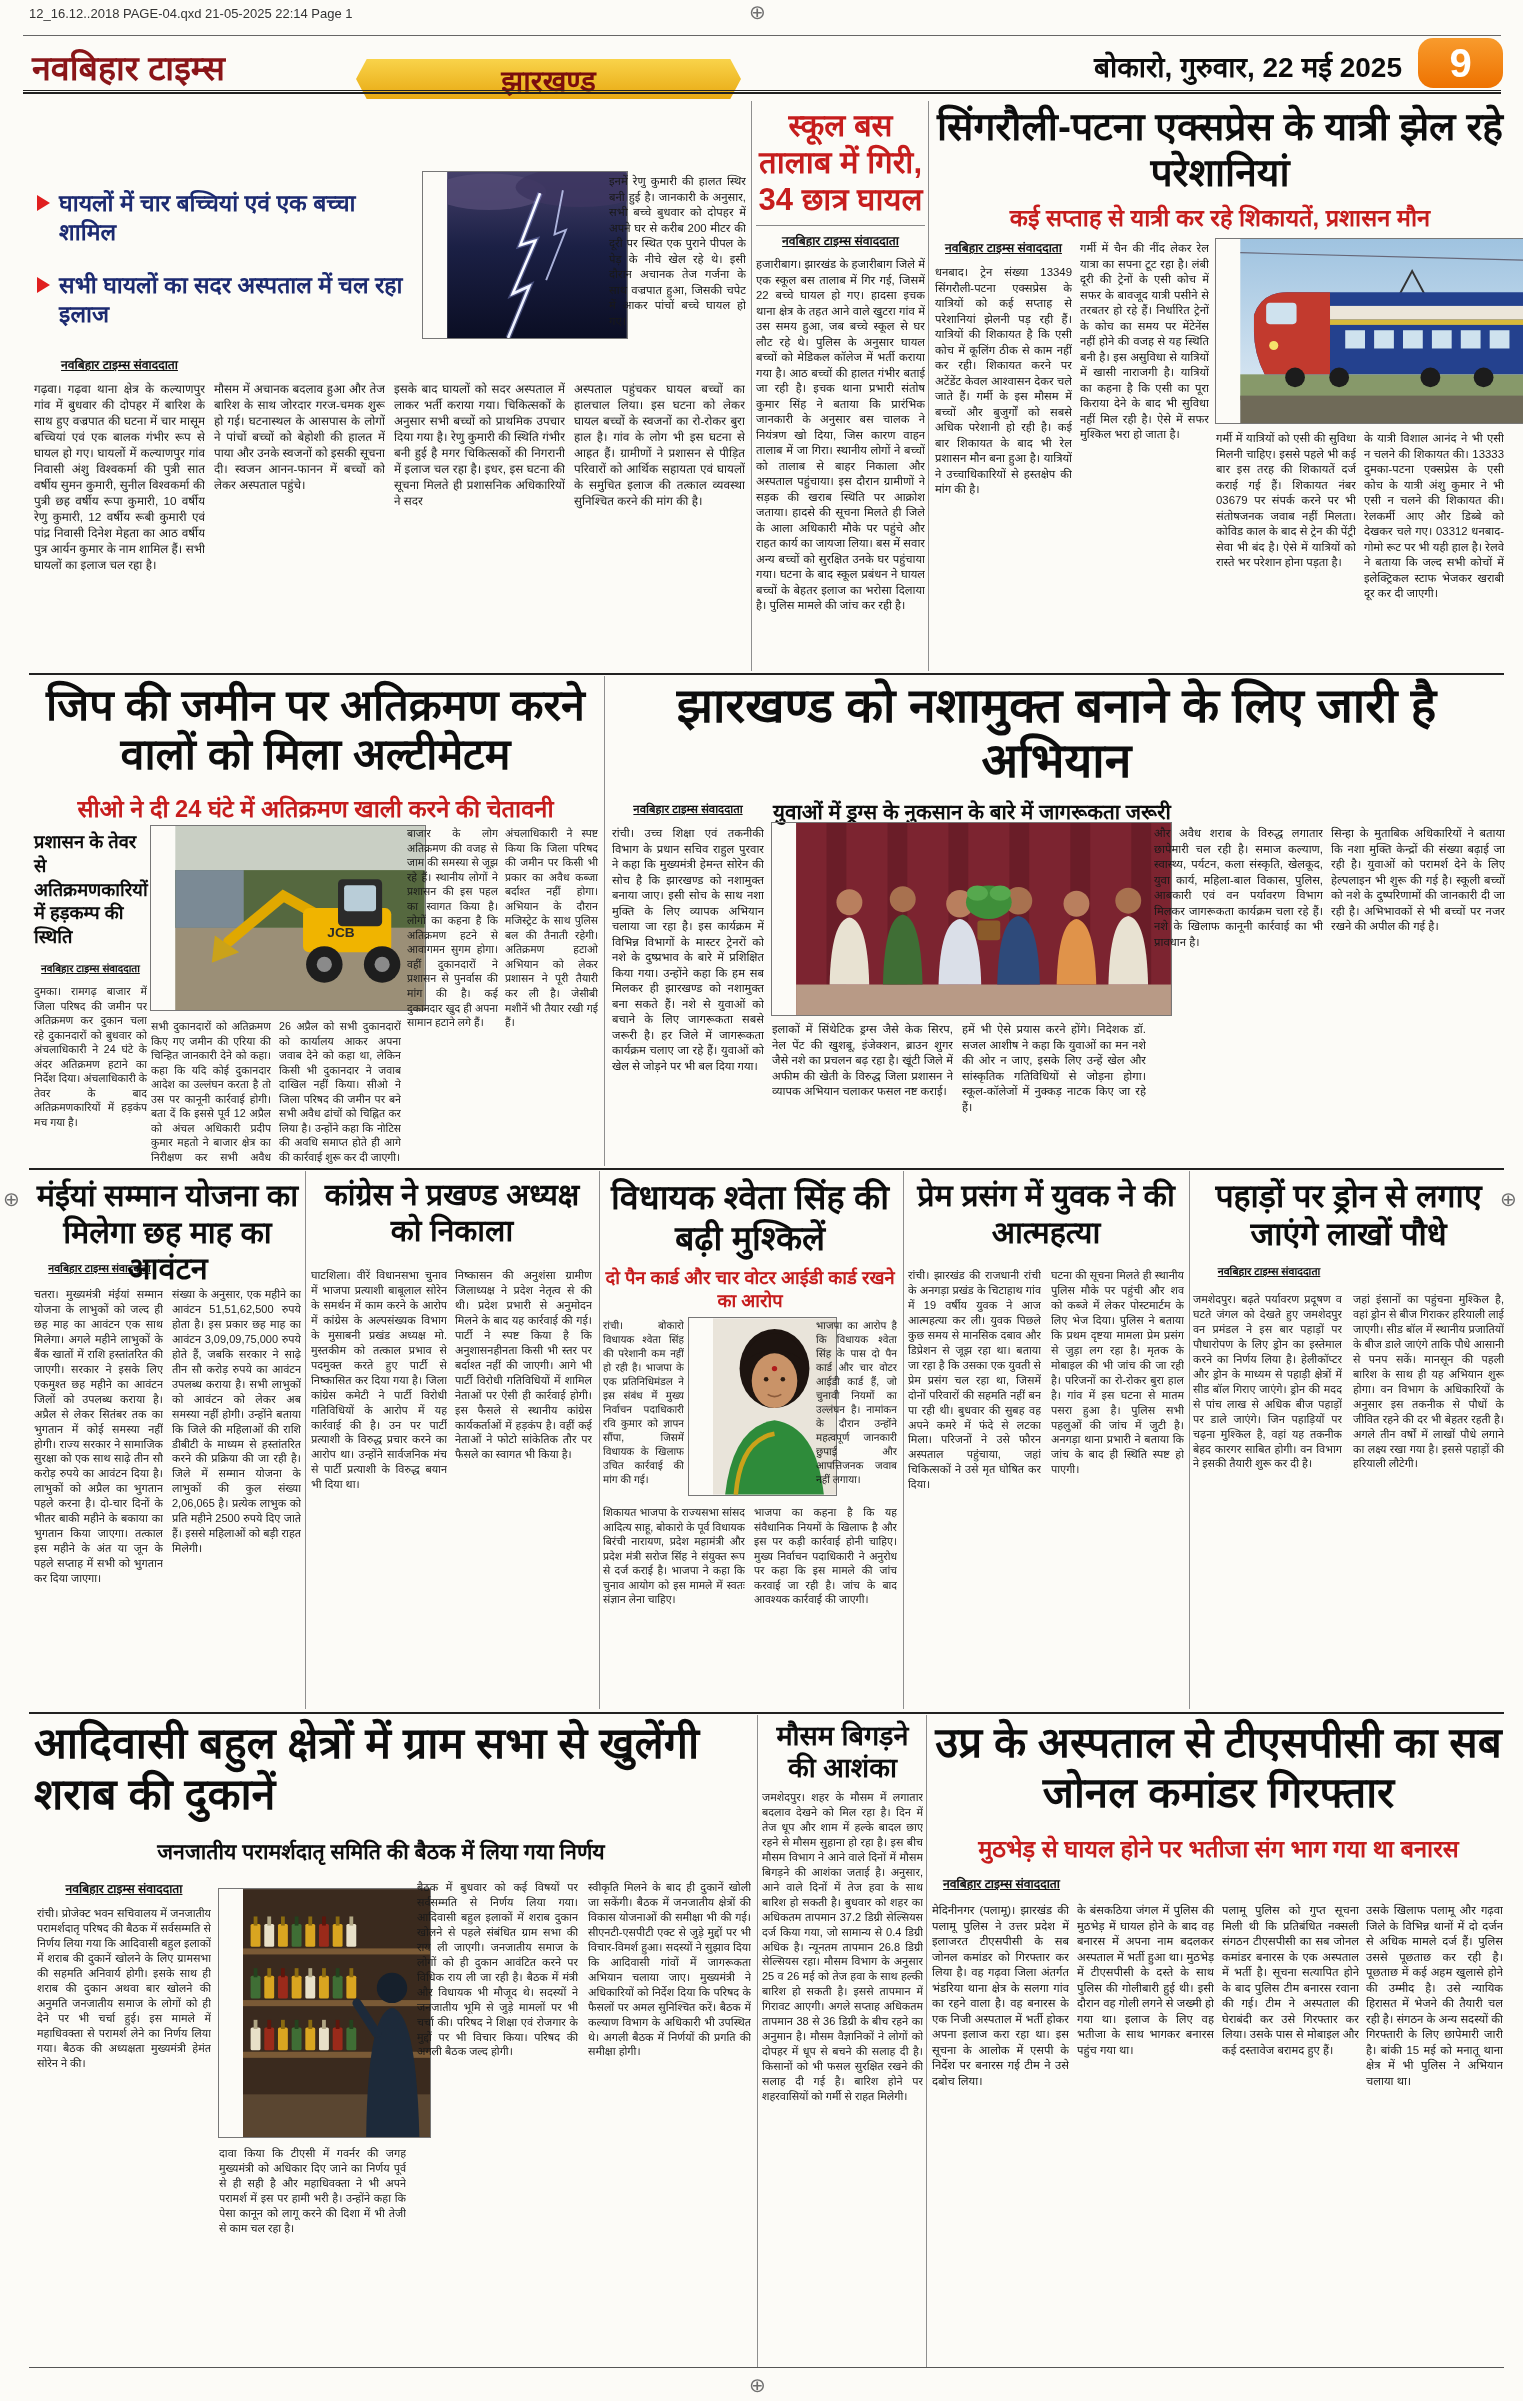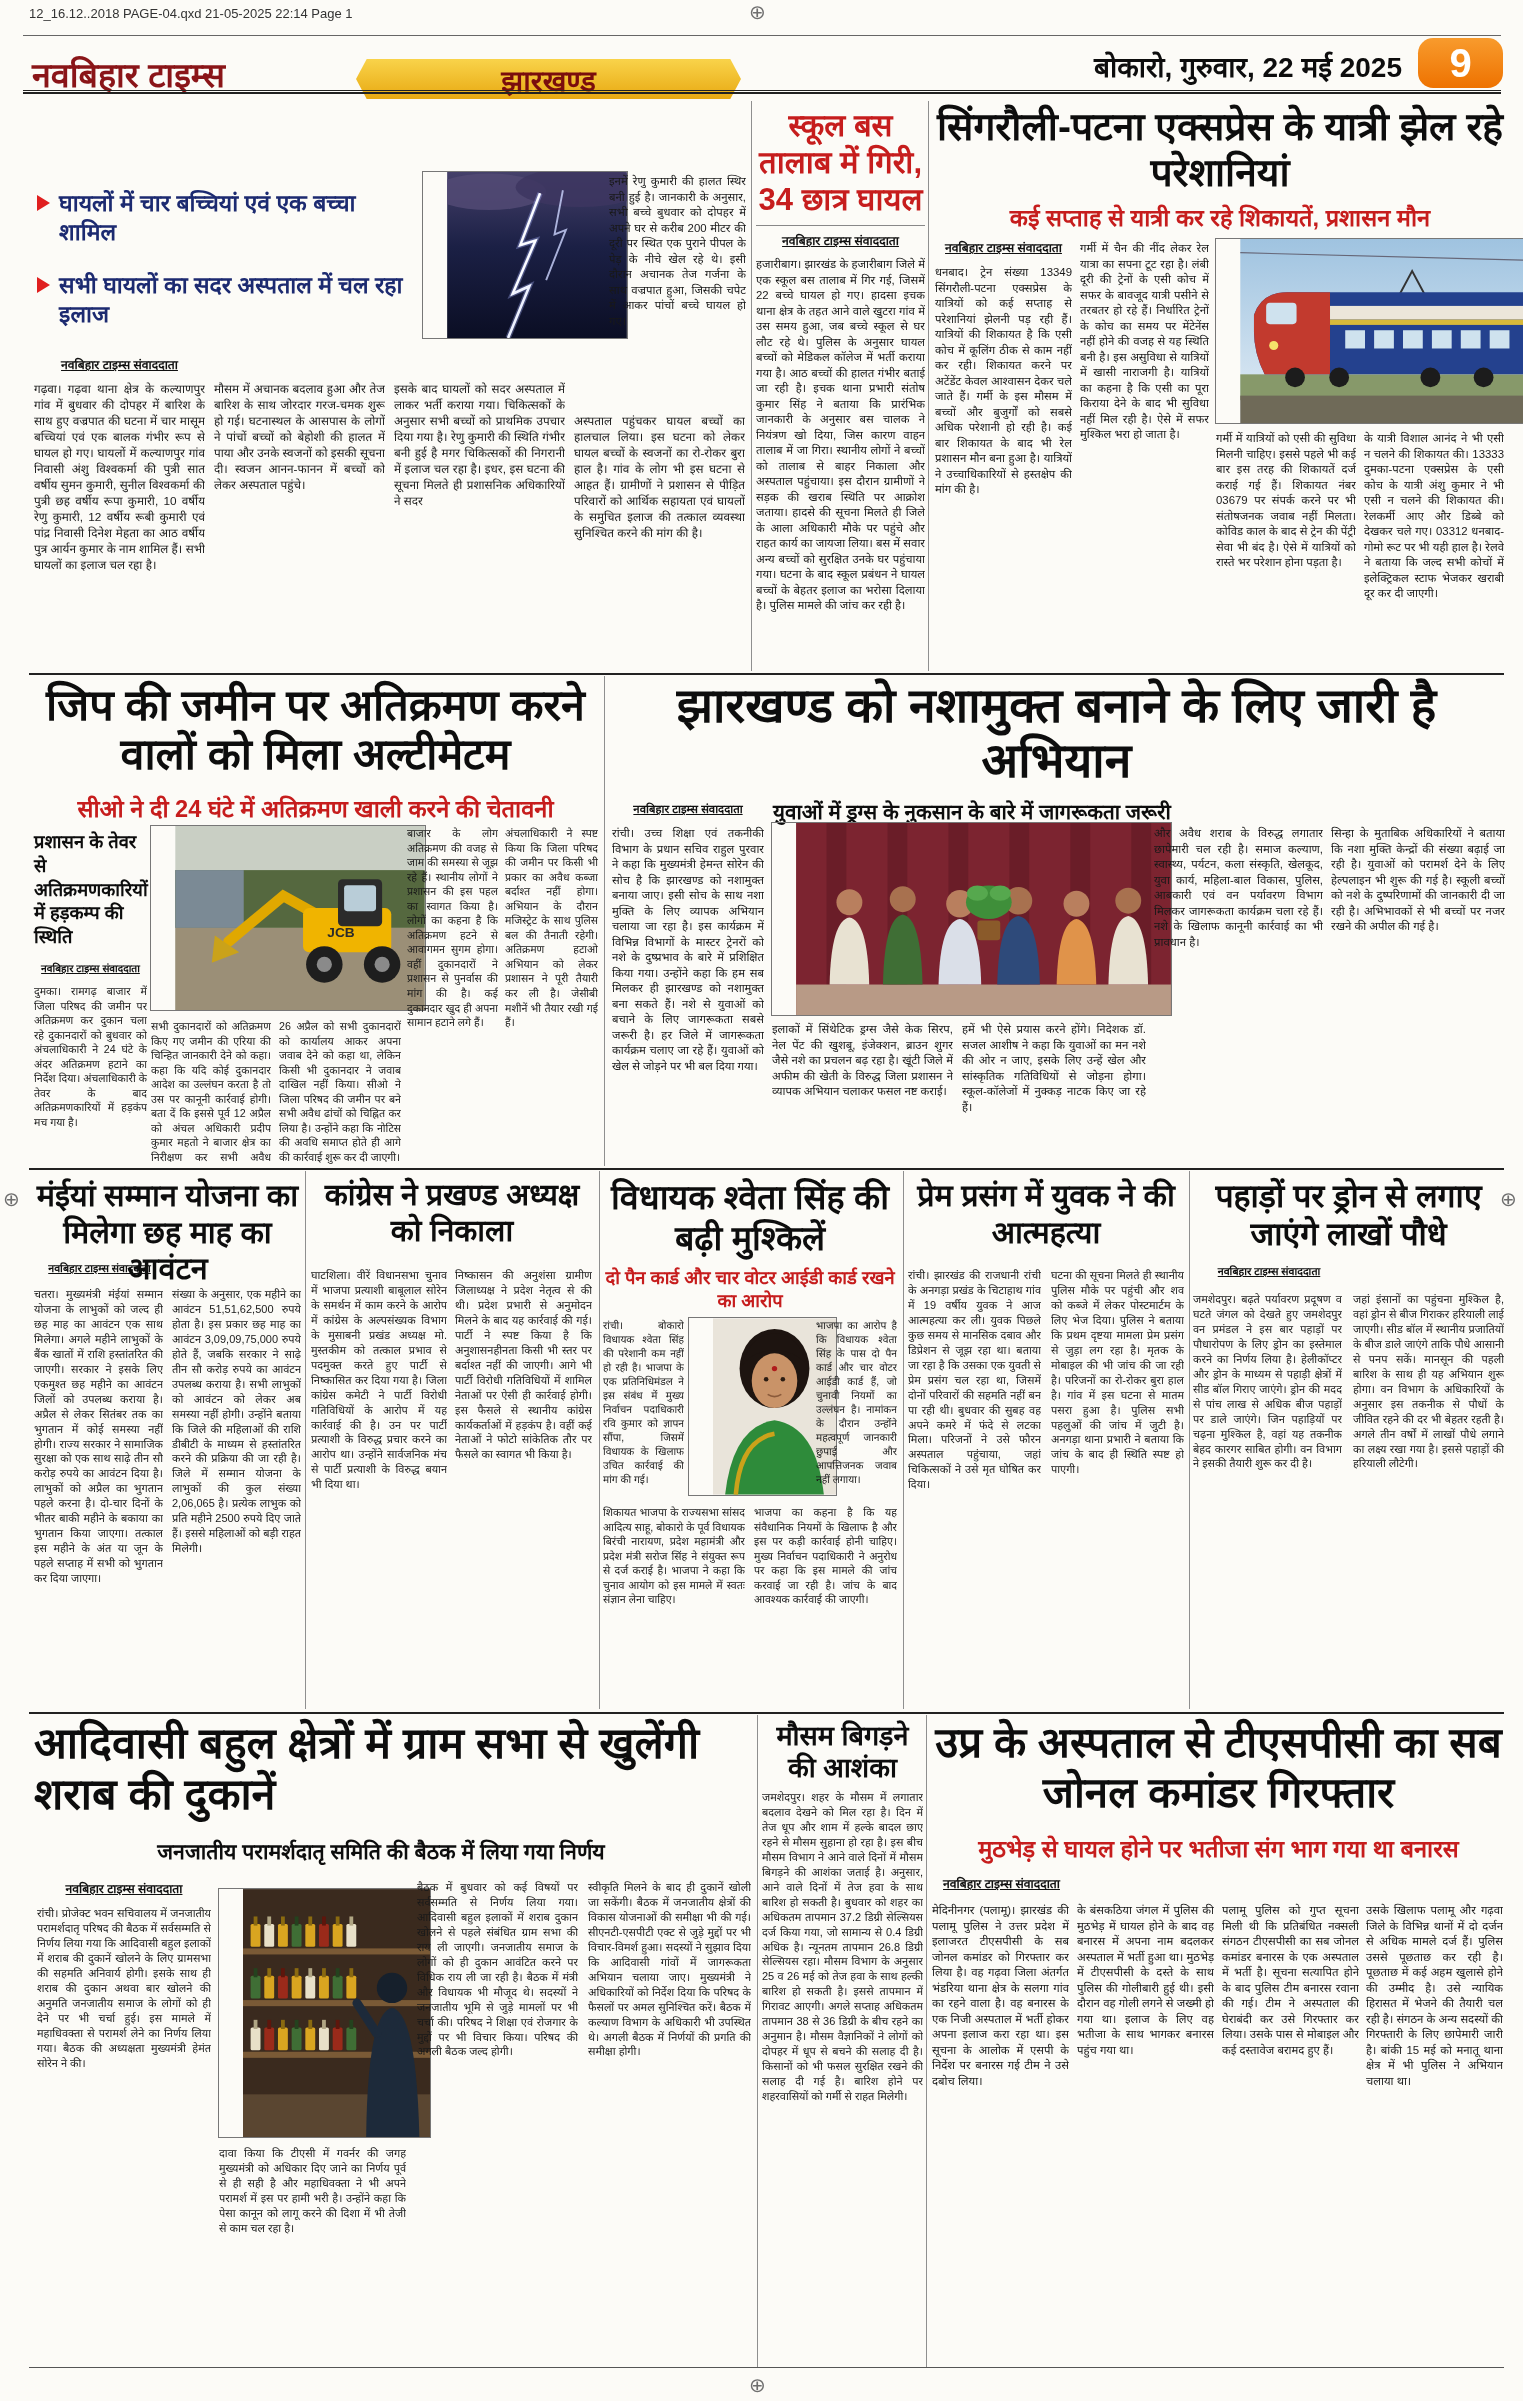--- a/index.html
+++ b/index.html
@@ -30,21 +30,21 @@
 
 <div class="page">
 
   <div class="abs" style="left:29px;top:6.1px;font-size:13px;color:#333;">12_16.12..2018 PAGE-04.qxd  21-05-2025  22:14  Page 1</div>
   <div class="regmark" style="left:749px;top:0px;">⊕</div>
   <div class="regmark" style="left:3px;top:1187px;">⊕</div>
   <div class="regmark" style="left:1500px;top:1187px;">⊕</div>
   <div class="regmark" style="left:749px;top:2373px;">⊕</div>
   <div class="hrule" style="left:23px;top:35px;width:1478px;height:0.8px;background:#666;"></div>
 
-  <div class="abs hl" style="left:32px;top:44px;font-size:34px;color:#8a1518;margin-top:7px;">नवबिहार टाइम्स</div>
+  <div class="abs hl" style="left:32px;top:44px;font-size:34px;color:#8a1518;">नवबिहार टाइम्स</div>
   <div class="abs banner" style="left:356px;top:59px;width:385px;height:40px;font-size:29px;">झारखण्ड</div>
   <div class="abs hl" style="left:876px;top:47px;width:526px;font-size:28px;text-align:right;">बोकारो, गुरुवार, 22 मई 2025</div>
   <div class="abs pageno" style="left:1418px;top:38px;width:85px;height:50px;font-size:40px;">9</div>
   <div class="hrule" style="left:23px;top:90px;width:1478px;height:0.8px;"></div>
   <div class="hrule" style="left:23px;top:92px;width:1478px;height:2.3px;"></div>
 
 
   <div class="abs" style="left:37px;top:189px;width:379px;">
     <div class="bullet">
       <span class="tri"></span>
@@ -74,21 +74,21 @@
       <path d="M122 28 L96 96 L116 90 L86 160" stroke="#ffffff" stroke-width="1.5" fill="none"></path>
     </svg>
   </div>
 
   <div class="abs bt" style="left:609px;top:174px;width:137px;height:181px;font-size:11.4px;">इनमें रेणु कुमारी की हालत स्थिर बनी हुई है। जानकारी के अनुसार, सभी बच्चे बुधवार को दोपहर में अपने घर से करीब 200 मीटर की दूरी पर स्थित एक पुराने पीपल के पेड़ के नीचे खेल रहे थे। इसी दौरान अचानक तेज गर्जना के साथ वज्रपात हुआ, जिसकी चपेट में आकर पांचों बच्चे घायल हो गए।</div>
 
   <div class="abs byline" style="left:34px;top:356px;width:171px;">नवबिहार टाइम्स संवाददाता</div>
   <div class="abs bt" style="left:34px;top:381px;width:171px;height:285px;">गढ़वा। गढ़वा थाना क्षेत्र के कल्याणपुर गांव में बुधवार की दोपहर में बारिश के साथ हुए वज्रपात की घटना में चार मासूम बच्चियां एवं एक बालक गंभीर रूप से घायल हो गए। घायलों में कल्याणपुर गांव निवासी अंशु विश्वकर्मा की पुत्री सात वर्षीय सुमन कुमारी, सुनील विश्वकर्मा की पुत्री छह वर्षीय रूपा कुमारी, 10 वर्षीय रेणु कुमारी, 12 वर्षीय रूबी कुमारी एवं पांद्र निवासी दिनेश मेहता का आठ वर्षीय पुत्र आर्यन कुमार के नाम शामिल हैं। सभी घायलों का इलाज चल रहा है।</div>
   <div class="abs bt" style="left:214px;top:381px;width:171px;height:285px;">मौसम में अचानक बदलाव हुआ और तेज बारिश के साथ जोरदार गरज-चमक शुरू हो गई। घटनास्थल के आसपास के लोगों ने पांचों बच्चों को बेहोशी की हालत में पाया और उनके स्वजनों को इसकी सूचना दी। स्वजन आनन-फानन में बच्चों को लेकर अस्पताल पहुंचे।</div>
   <div class="abs bt" style="left:394px;top:381px;width:171px;height:285px;">इसके बाद घायलों को सदर अस्पताल में लाकर भर्ती कराया गया। चिकित्सकों के अनुसार सभी बच्चों को प्राथमिक उपचार दिया गया है। रेणु कुमारी की स्थिति गंभीर बनी हुई है मगर चिकित्सकों की निगरानी में इलाज चल रहा है। इधर, इस घटना की सूचना मिलते ही प्रशासनिक अधिकारियों ने सदर</div>
-  <div class="abs bt" style="left:574px;top:381px;width:171px;height:285px;margin-top:32px;">अस्पताल पहुंचकर घायल बच्चों का हालचाल लिया। इस घटना को लेकर घायल बच्चों के स्वजनों का रो-रोकर बुरा हाल है। गांव के लोग भी इस घटना से आहत हैं। ग्रामीणों ने प्रशासन से पीड़ित परिवारों को आर्थिक सहायता एवं घायलों के समुचित इलाज की तत्काल व्यवस्था सुनिश्चित करने की मांग की है।</div>
+  <div class="abs bt" style="left:574px;top:381px;width:171px;height:285px;">अस्पताल पहुंचकर घायल बच्चों का हालचाल लिया। इस घटना को लेकर घायल बच्चों के स्वजनों का रो-रोकर बुरा हाल है। गांव के लोग भी इस घटना से आहत हैं। ग्रामीणों ने प्रशासन से पीड़ित परिवारों को आर्थिक सहायता एवं घायलों के समुचित इलाज की तत्काल व्यवस्था सुनिश्चित करने की मांग की है।</div>
 
   <div class="vrule" style="left:751px;top:101px;height:570px;"></div>
   <div class="vrule" style="left:928px;top:101px;height:570px;"></div>
 
   <div class="abs hl red center" style="left:756px;top:107px;width:169px;font-size:31px;line-height:1.2;">स्कूल बस तालाब में गिरी, 34 छात्र घायल</div>
   <div class="hrule" style="left:756px;top:225px;width:169px;height:0.8px;background:#888;"></div>
   <div class="abs byline" style="left:756px;top:232px;width:169px;">नवबिहार टाइम्स संवाददाता</div>
   <div class="abs bt" style="left:756px;top:257px;width:169px;height:408px;font-size:11.4px;">हजारीबाग। झारखंड के हजारीबाग जिले में एक स्कूल बस तालाब में गिर गई, जिसमें 22 बच्चे घायल हो गए। हादसा इचक थाना क्षेत्र के तहत आने वाले खुटरा गांव में उस समय हुआ, जब बच्चे स्कूल से घर लौट रहे थे। पुलिस के अनुसार घायल बच्चों को मेडिकल कॉलेज में भर्ती कराया गया है। आठ बच्चों की हालत गंभीर बताई जा रही है। इचक थाना प्रभारी संतोष कुमार सिंह ने बताया कि प्रारंभिक जानकारी के अनुसार बस चालक ने नियंत्रण खो दिया, जिस कारण वाहन तालाब में जा गिरा। स्थानीय लोगों ने बच्चों को तालाब से बाहर निकाला और अस्पताल पहुंचाया। इस दौरान ग्रामीणों ने सड़क की खराब स्थिति पर आक्रोश जताया। हादसे की सूचना मिलते ही जिले के आला अधिकारी मौके पर पहुंचे और राहत कार्य का जायजा लिया। बस में सवार अन्य बच्चों को सुरक्षित उनके घर पहुंचाया गया। घटना के बाद स्कूल प्रबंधन ने घायल बच्चों के बेहतर इलाज का भरोसा दिलाया है। पुलिस मामले की जांच कर रही है।</div>
 
   <div class="abs hl center" style="left:935px;top:104px;width:570px;font-size:39px;line-height:1.18;">सिंगरौली-पटना एक्सप्रेस के यात्री झेल रहे परेशानियां</div>

